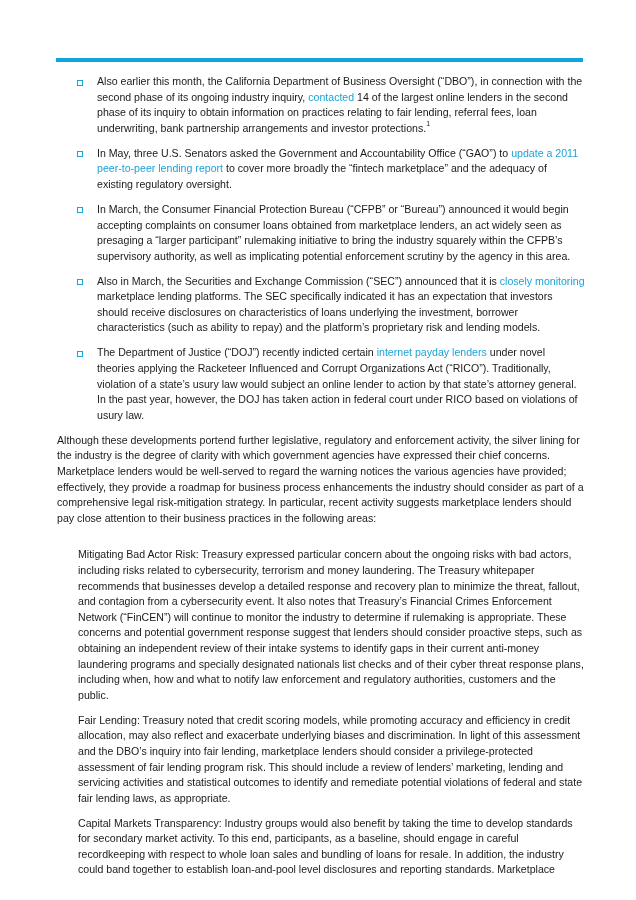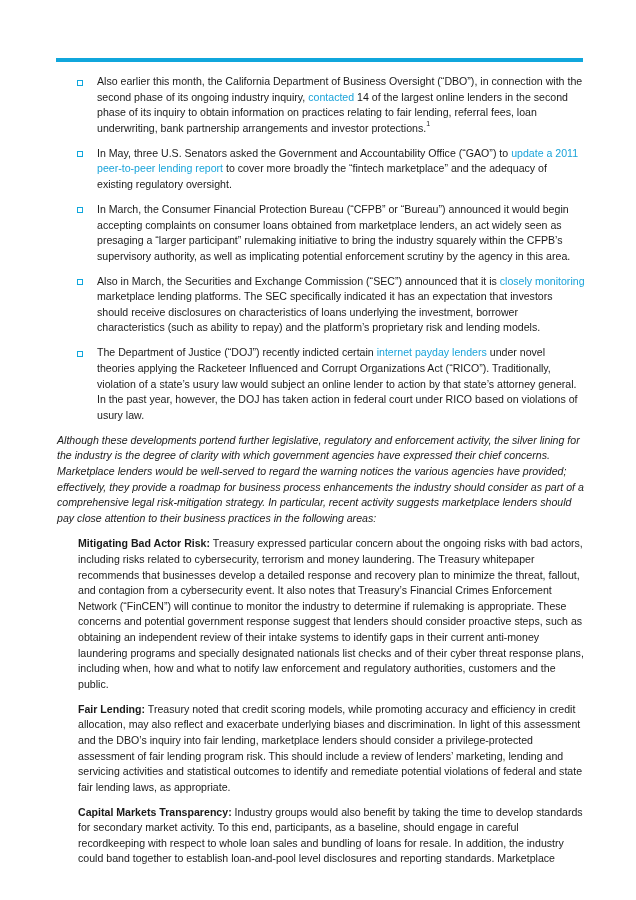--- a/index.html
+++ b/index.html
@@ -60,29 +60,28 @@
       color: #1aa3d9;
       text-decoration: none;
     }
     sup {
       font-size: 7px;
       line-height: 0;
       position: relative;
       top: -1px;
     }
     p.body {
-      margin: 0 0 10px 0;
-      font-style: italic;
+      margin: 0 0 21px 0;
     }
     .sub {
       margin: 0 0 9.4px 0;
       padding-left: 21px;
     }
     .sub b {
-      font-weight: bold;
+      font-weight: normal;
     }
   </style>
 </head>
 <body>
 
 <div class="page">
   <div class="top-rule"></div>
 
   <div class="content">
     <ul class="bullets">

